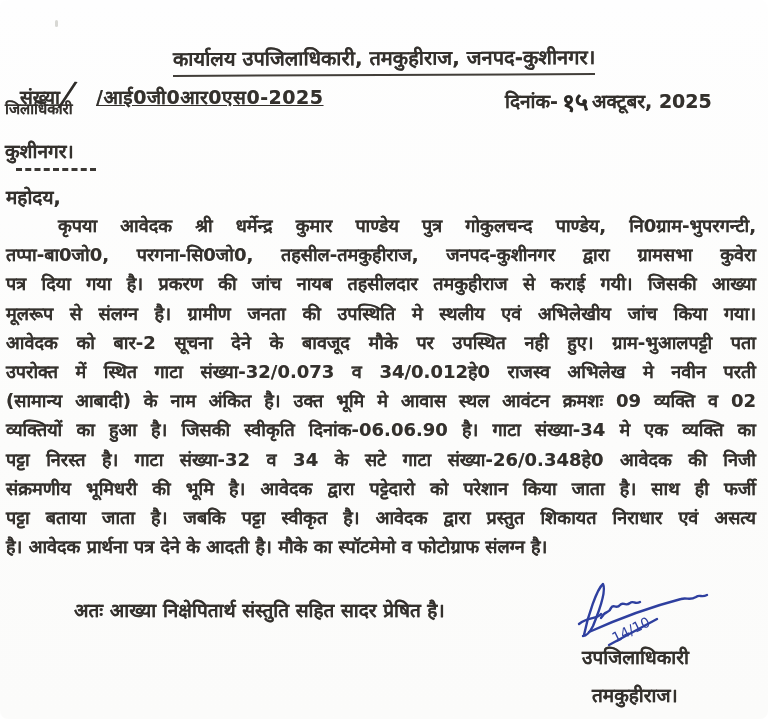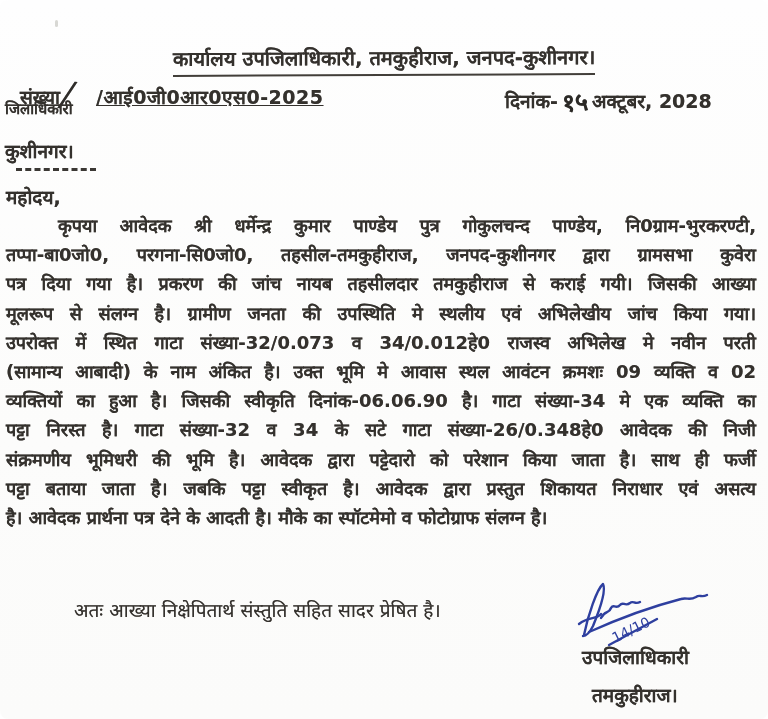--- a/index.html
+++ b/index.html
@@ -69,21 +69,21 @@
   .line{
     text-align:justify;
     text-align-last:justify;
     min-height:29.2px;
   }
   .line.first{padding-left:52px;}
   .line.last{text-align-last:left;}
   
   .closing-line{
     position:absolute;left:74px;top:597px;
-    font-size:19px;font-weight:400;
+    font-size:19px;font-weight:700;
   }
   
   .signature-svg{position:absolute;left:568px;top:575px;}
   .sig-designation{position:absolute;left:582px;top:644px;font-size:19px;font-weight:600;}
   .sig-place{position:absolute;left:592px;top:682px;font-size:19px;font-weight:600;}
   
   .speck{position:absolute;left:55px;top:20px;width:3px;height:7px;background:#d8d8d4;border-radius:2px;}
 </style>
 </head>
 <body>
@@ -93,34 +93,35 @@
   <div class="speck"></div>
 
   <div class="header-title doc-text">
     <span>कार्यालय उपजिलाधिकारी, तमकुहीराज, जनपद-कुशीनगर।</span>
   </div>
 
   <div class="ref-row doc-text">
     <span class="ref-number-label">संख्या</span>
     <span class="hw-slash">/</span>
     <span class="ref-number-rest">/आई0जी0आर0एस0-2025</span>
-    <span class="ref-date"><span>दिनांक-</span><span class="hw-date">१५</span><span>अक्टूबर, 2028</span></span>
+    <span class="ref-date"><span>दिनांक-</span><span class="hw-date">१५</span><span>अक्टूबर, 2025</span></span>
   </div>
 
   <div class="addressee-line1 doc-text">जिलाधिकारी</div>
   <div class="addressee-line2 doc-text">कुशीनगर।</div>
   <div class="separator-dashes"></div>
 
   <div class="salutation doc-text">महोदय,</div>
 
   <div class="body-para doc-text">
-      <div class="line first">कृपया आवेदक श्री धर्मेन्द्र कुमार पाण्डेय पुत्र गोकुलचन्द पाण्डेय, नि0ग्राम-भुरकरण्टी,</div>
+      <div class="line first">कृपया आवेदक श्री धर्मेन्द्र कुमार पाण्डेय पुत्र गोकुलचन्द पाण्डेय, नि0ग्राम-भुपरगन्टी,</div>
       <div class="line">तप्पा-बा0जो0, परगना-सि0जो0, तहसील-तमकुहीराज, जनपद-कुशीनगर द्वारा ग्रामसभा कुवेरा</div>
       <div class="line">पत्र दिया गया है। प्रकरण की जांच नायब तहसीलदार तमकुहीराज से कराई गयी। जिसकी आख्या</div>
       <div class="line">मूलरूप से संलग्न है। ग्रामीण जनता की उपस्थिति मे स्थलीय एवं अभिलेखीय जांच किया गया।</div>
+      <div class="line">आवेदक को बार-2 सूचना देने के बावजूद मौके पर उपस्थित नही हुए। ग्राम-भुआलपट्टी पता</div>
       <div class="line">उपरोक्त में स्थित गाटा संख्या-32/0.073 व 34/0.012हे0 राजस्व अभिलेख मे नवीन परती</div>
       <div class="line">(सामान्य आबादी) के नाम अंकित है। उक्त भूमि मे आवास स्थल आवंटन क्रमशः 09 व्यक्ति व 02</div>
       <div class="line">व्यक्तियों का हुआ है। जिसकी स्वीकृति दिनांक-06.06.90 है। गाटा संख्या-34 मे एक व्यक्ति का</div>
       <div class="line">पट्टा निरस्त है। गाटा संख्या-32 व 34 के सटे गाटा संख्या-26/0.348हे0 आवेदक की निजी</div>
       <div class="line">संक्रमणीय भूमिधरी की भूमि है। आवेदक द्वारा पट्टेदारो को परेशान किया जाता है। साथ ही फर्जी</div>
       <div class="line">पट्टा बताया जाता है। जबकि पट्टा स्वीकृत है। आवेदक द्वारा प्रस्तुत शिकायत निराधार एवं असत्य</div>
       <div class="line last">है। आवेदक प्रार्थना पत्र देने के आदती है। मौके का स्पॉटमेमो व फोटोग्राफ संलग्न है।</div>
     </div>
 
   <div class="closing-line doc-text">अतः आख्या निक्षेपितार्थ संस्तुति सहित सादर प्रेषित है।</div>

